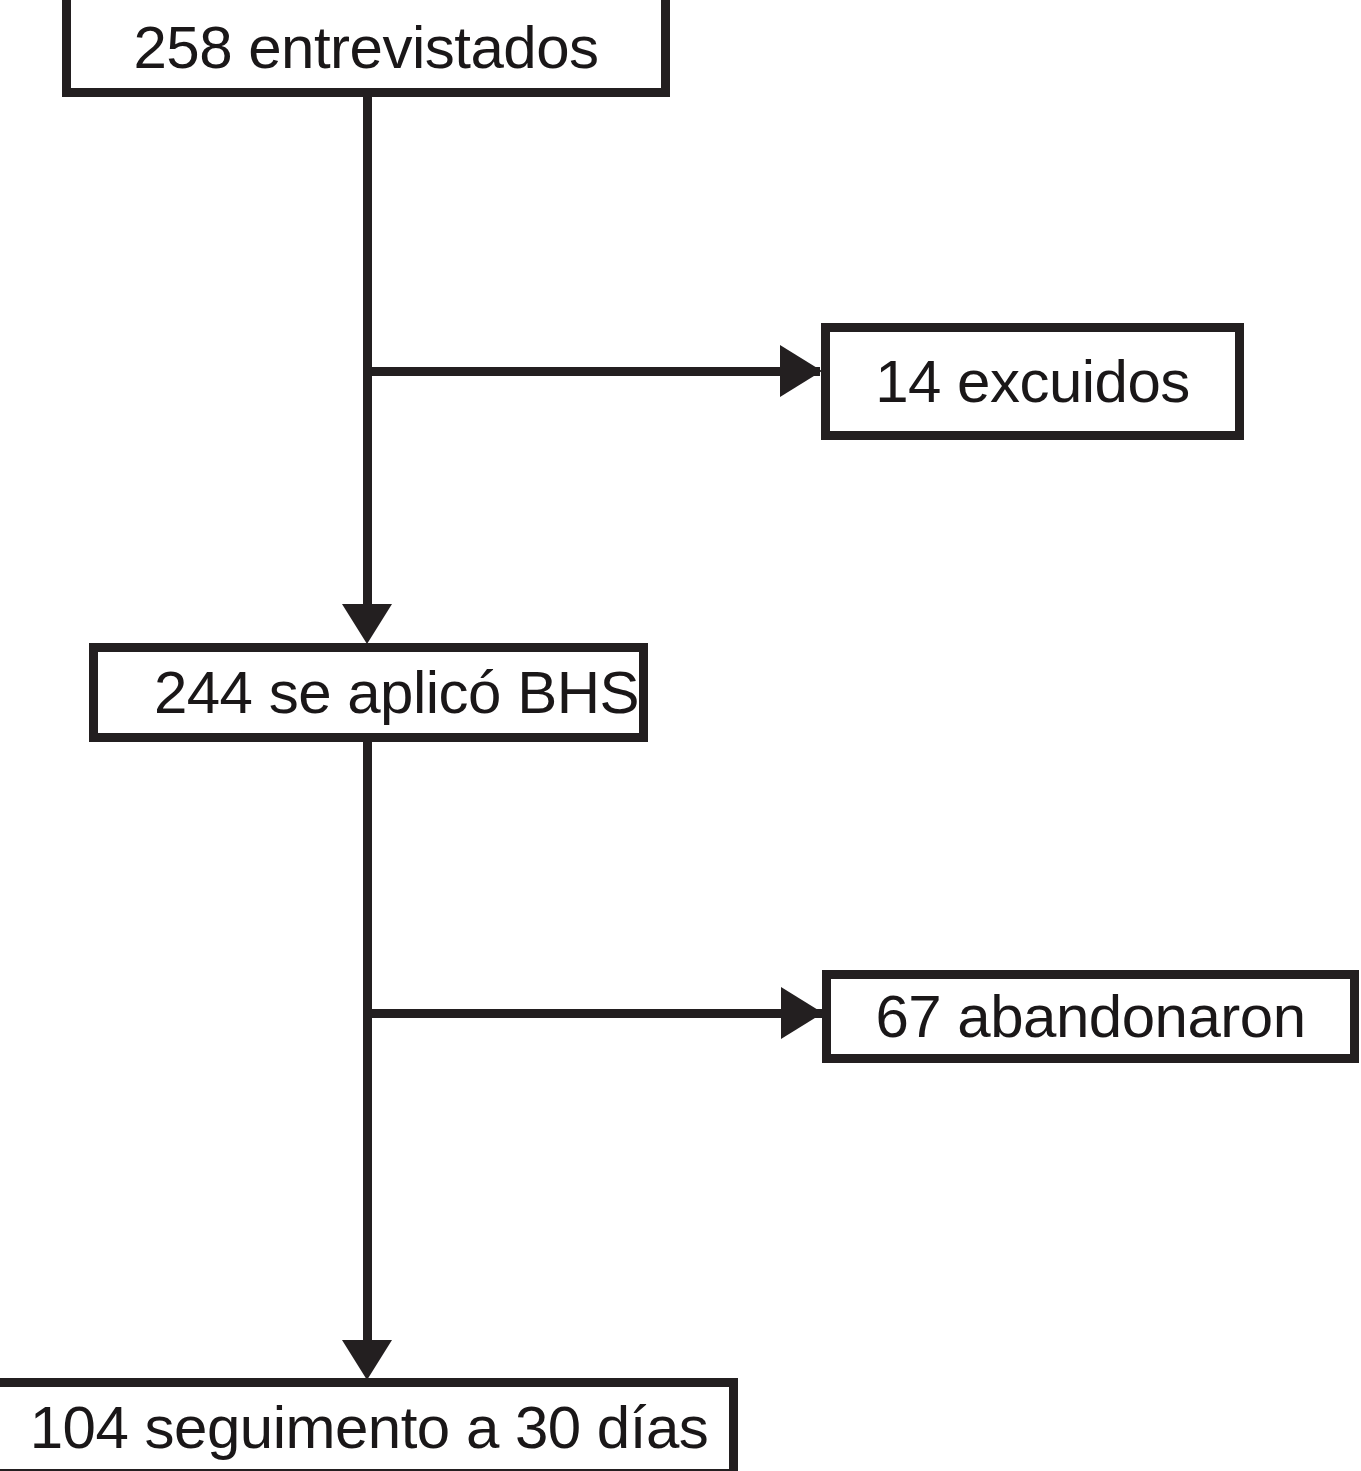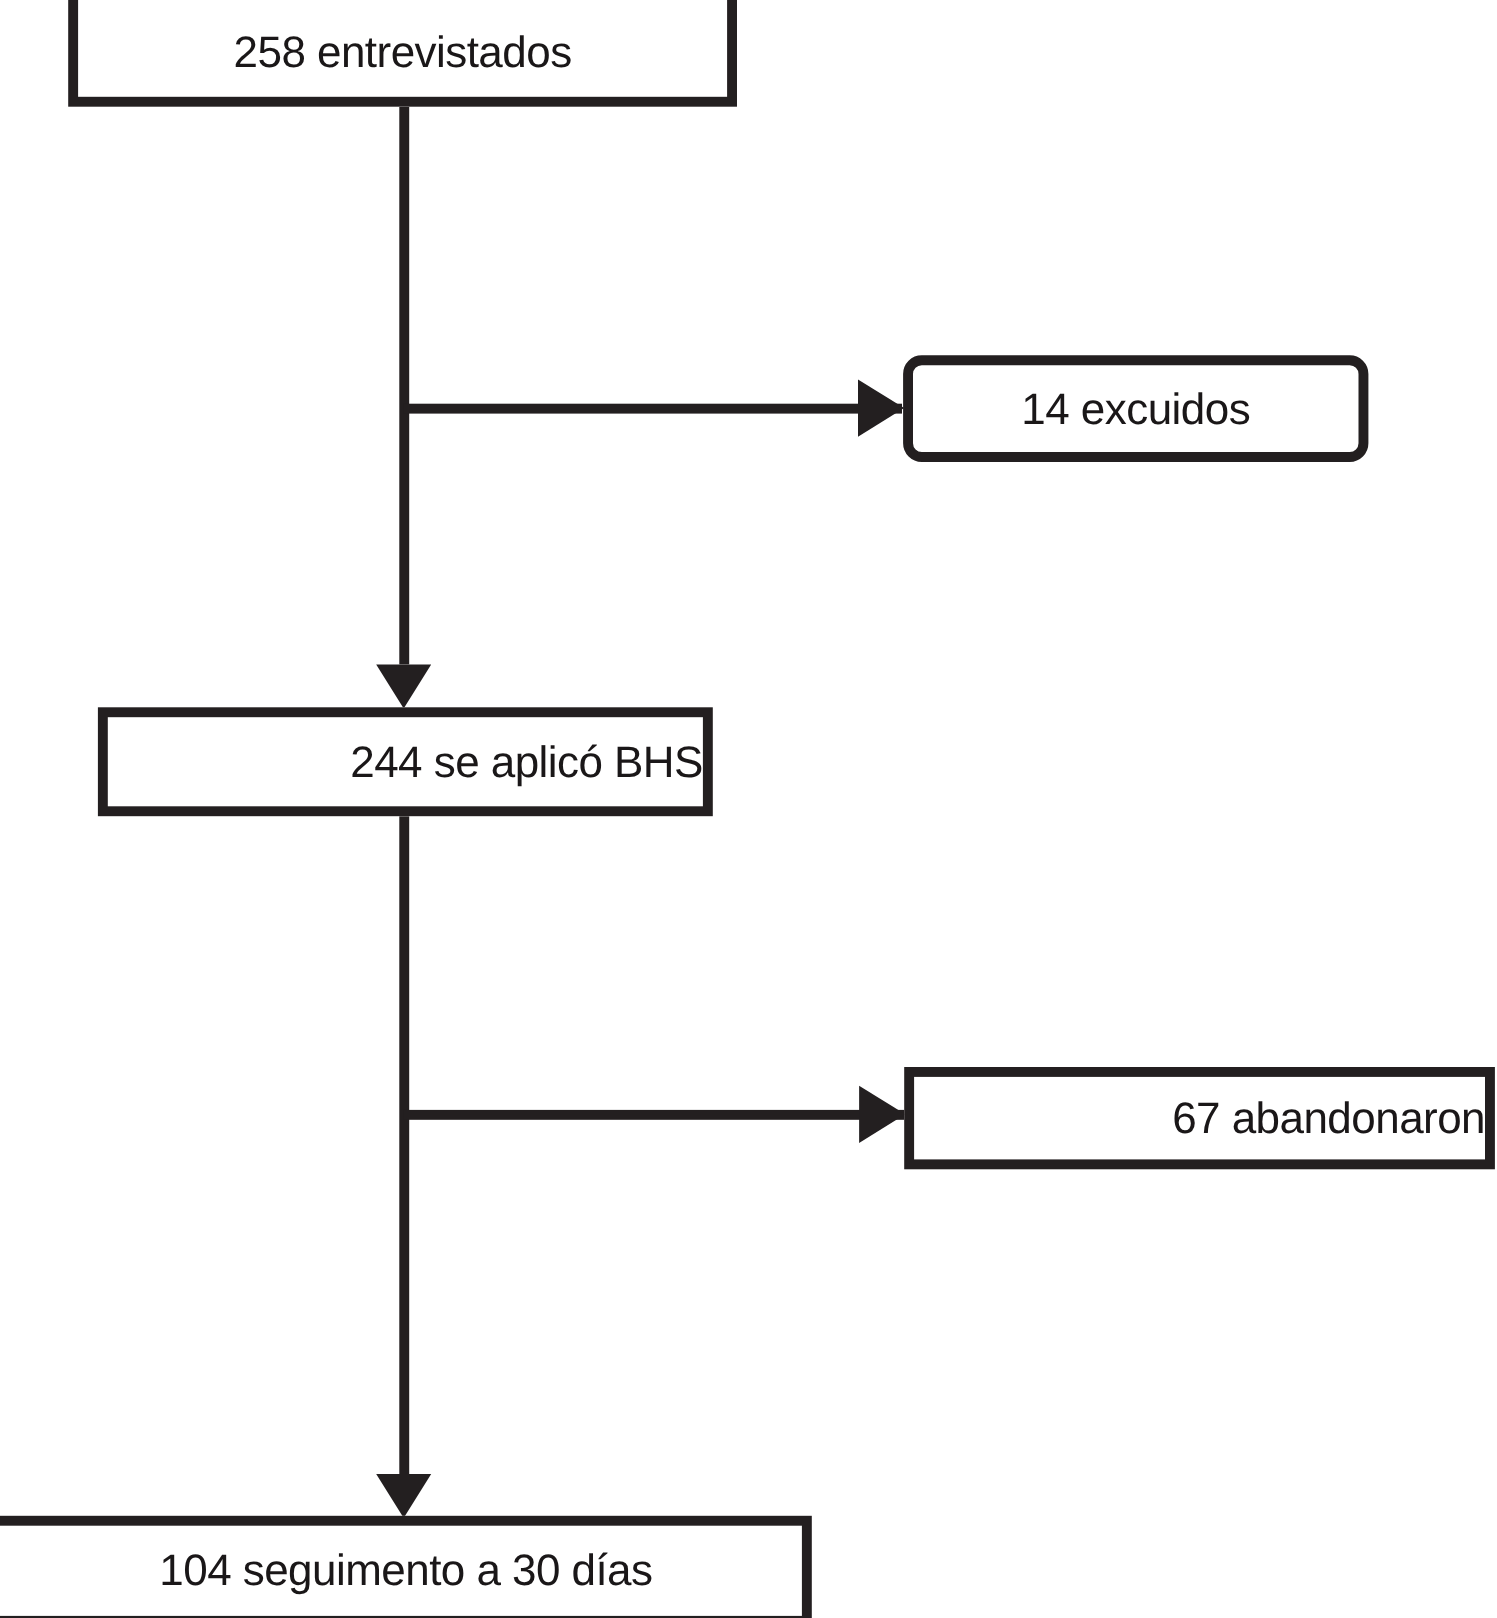--- a/index.html
+++ b/index.html
@@ -19,59 +19,57 @@
   .flow-box {
     position: absolute;
     box-sizing: border-box;
     background: #ffffff;
     border: 9px solid #231f20;
     display: flex;
     align-items: center;
     justify-content: center;
   }
   .flow-box .box-label {
-    font-size: 40px;
+    font-size: 60px;
     line-height: 1;
     color: #1a1718;
     white-space: nowrap;
     letter-spacing: -0.5px;
     font-weight: 400;
   }
 
   
   #box-interviewed {
     left: 62px;
     top: -16px;
     width: 608px;
     height: 113px;
   }
   #box-interviewed .box-label { padding-top: 14px; }
 
   #box-excluded {
     left: 821px;
     top: 323px;
     width: 423px;
-    height: 97px;
-    border-radius: 17px;
+    height: 117px;
   }
 
   #box-bhs {
     left: 89px;
     top: 643px;
     width: 559px;
     height: 99px;
     justify-content: flex-end;
   }
 
   #box-dropout {
     left: 822px;
     top: 970px;
     width: 537px;
     height: 93px;
-    justify-content: flex-end;
   }
 
   #box-followup {
     left: -9px;
     top: 1378px;
     width: 747px;
     height: 100px;
   }
   #box-followup .box-label { padding-left: 9px; }
 

